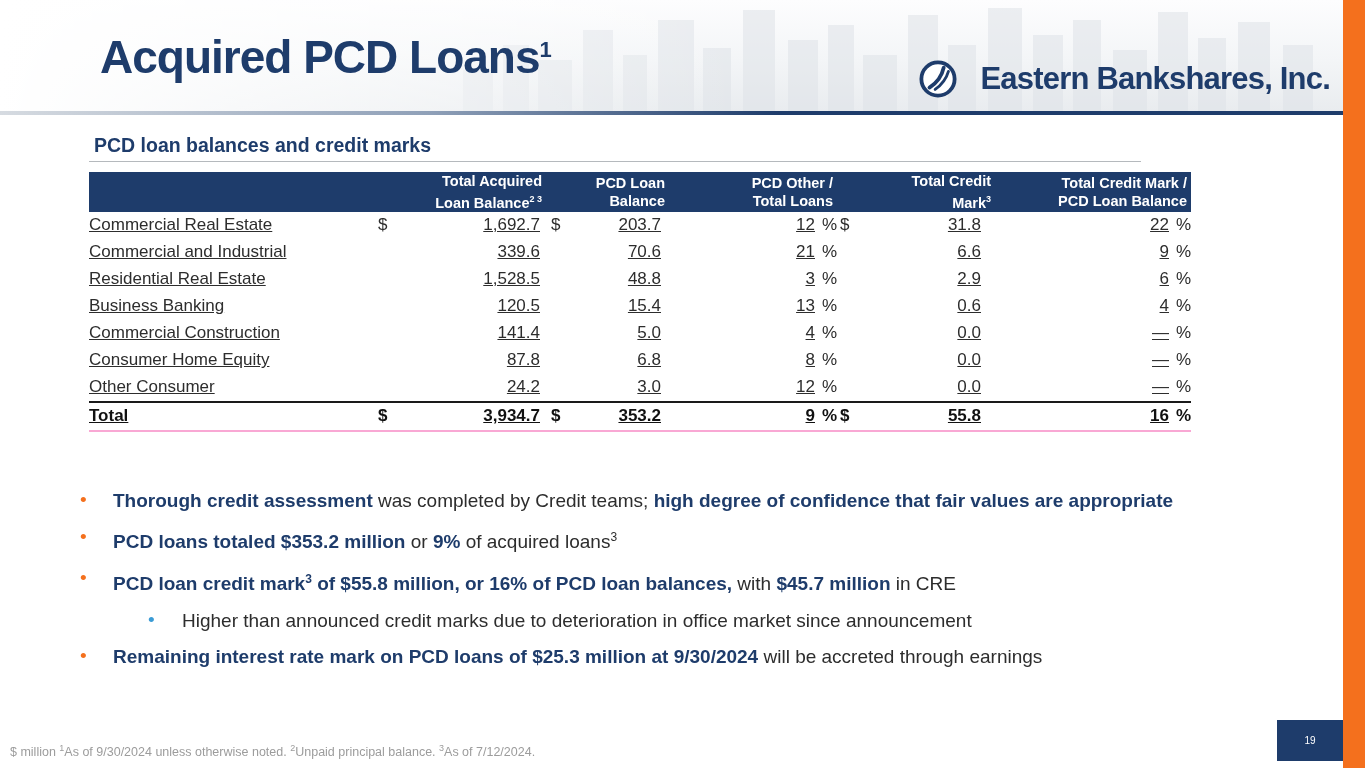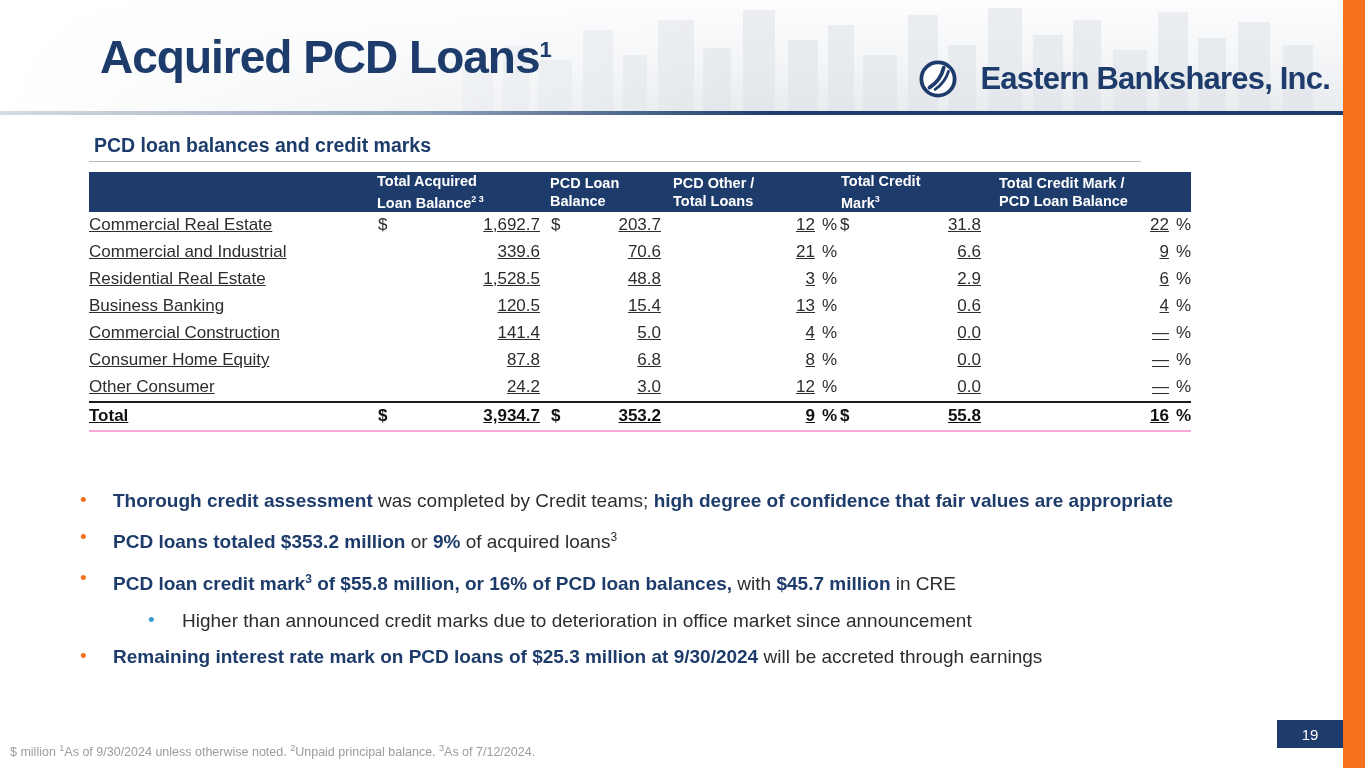--- a/index.html
+++ b/index.html
@@ -42,21 +42,21 @@
 
   
   .pcd-table {
     position:absolute; top:172px; left:89px; width:1054px;
     border-collapse:collapse; table-layout:fixed;
   }
   .pcd-table th.c0{width:276px}.pcd-table th.c1{width:165px}.pcd-table th.c2{width:115px}
   .pcd-table th.c3{width:160px}.pcd-table th.c4{width:150px}.pcd-table th.c5{width:188px}
   .pcd-table thead th {
     background:var(--navy,#1e3c6b); color:#fff; font-size:14.5px; font-weight:bold;
-    text-align:left; vertical-align:middle; height:38px; line-height:18px; padding:0 4px;
+    text-align:right; vertical-align:middle; height:38px; line-height:18px; padding:0 4px;
   }
   .pcd-table thead th sup { font-size:9px; }
   .pcd-table td { font-size:17px; color:#2d2d2d; height:27px; padding:0; vertical-align:middle;text-decoration:underline; }
   .c-label { text-align:left; padding-left:5px; }
   .c-money { text-align:right; }
   .c-money .cur { float:left; padding-left:5px; }
   .c-money.c1 { padding-right:6px; }
   .c-money.c2 { padding-right:8px; }
   .c-money.c4 { padding-right:14px; }
   .c-money.c4 .cur { padding-left:3px; }
@@ -74,22 +74,22 @@
   .bullet.level2 .marker { color:var(--lightblue,#3a9bd5); }
   .bold-navy { font-weight:bold; color:var(--navy,#1e3c6b); }
   .bullet sup { font-size:12px; }
 
   
   .footnote { position:absolute; left:10px; top:743px; font-size:12.5px; color:#9c9c9c; }
   .footnote sup { font-size:9px; }
 
   
   .page-number {
-    position:absolute; left:1277px; top:720px; width:66px; height:28px;
-    background:var(--navy,#1e3c6b); color:#fff; font-size:15px;
+    position:absolute; left:1277px; top:720px; width:66px; height:41px;
+    background:var(--navy,#1e3c6b); color:#fff; font-size:10px;
     display:flex; align-items:center; justify-content:center;
   }
   .orange-bar { position:absolute; right:0; top:0; width:22px; height:768px; background:var(--orange,#f4701d); }
 </style>
 </head>
 <body style="--navy: #1e3c6b; --orange: #f4701d; --lightblue: #3a9bd5; --footer-gray: #9c9c9c;">
 
 <div class="slide">
 
   <div class="header-band">

